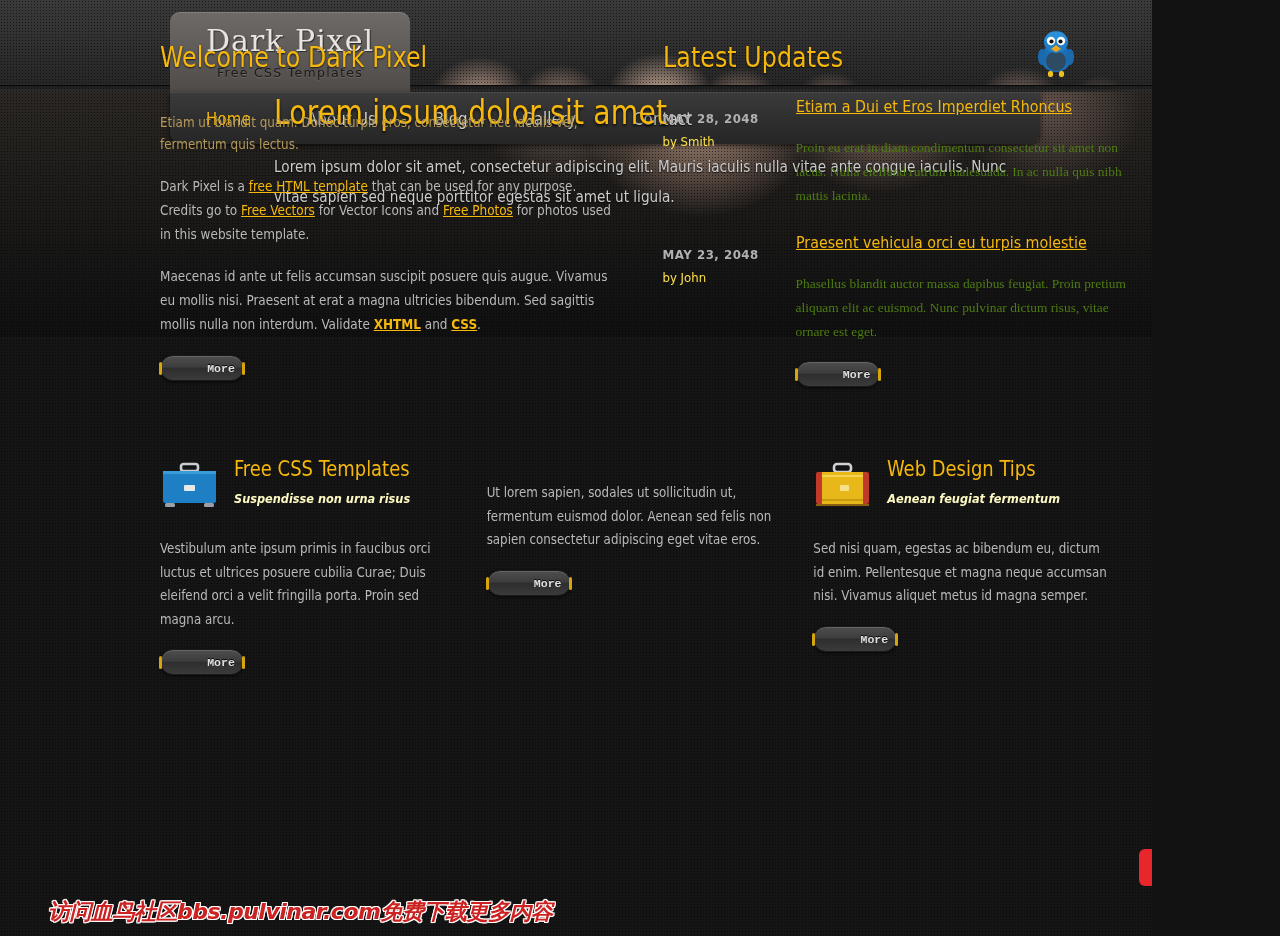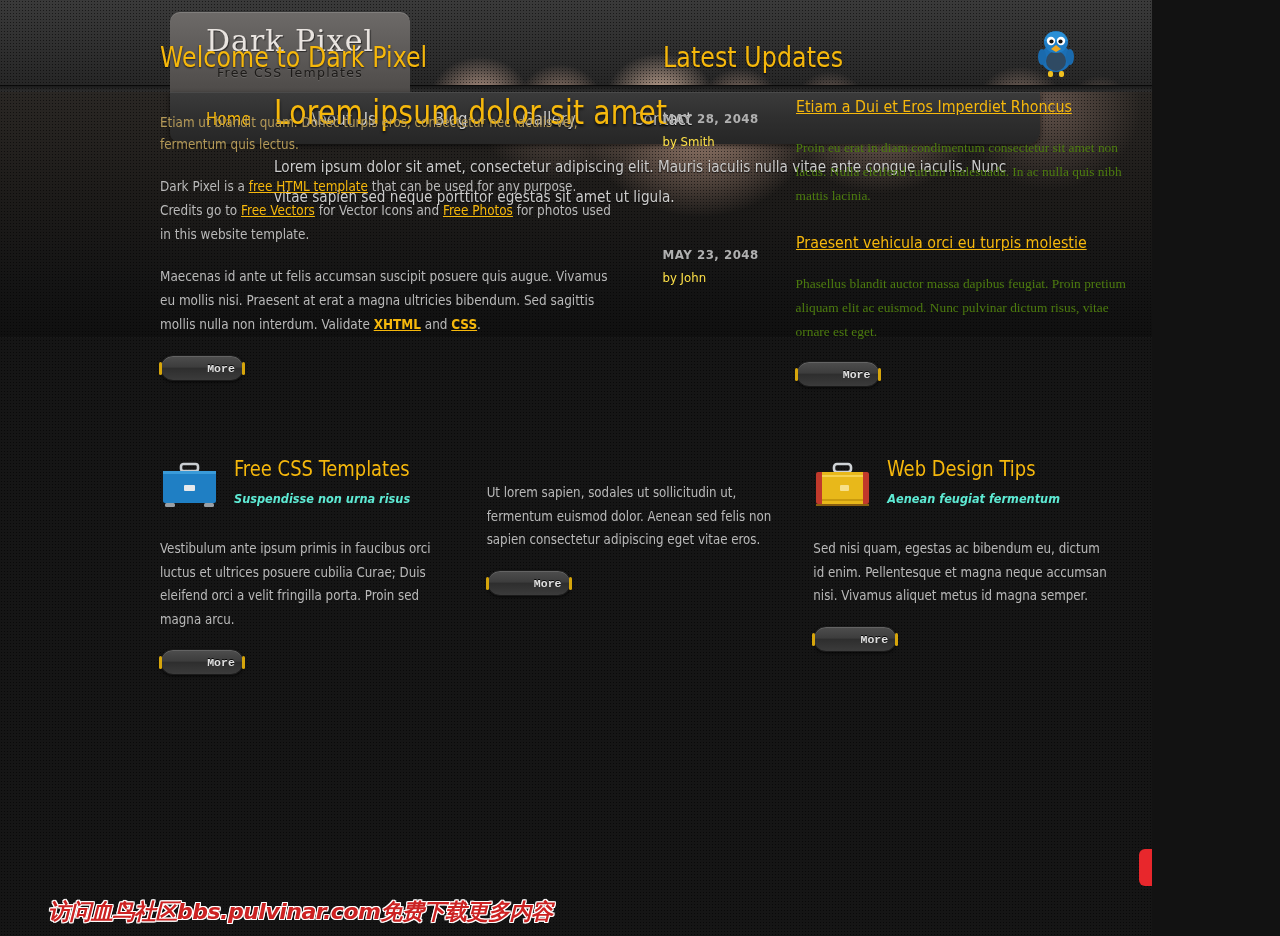--- a/index.html
+++ b/index.html
@@ -213,21 +213,21 @@
   .box-icon { width:59px; height:50px; flex:none; margin-top:6px; }
   .box-titles { margin-left:15px; padding-top:4px; }
   .box-title {
     font-family:"DejaVu Sans Condensed","Liberation Sans", sans-serif;
     font-size:21px; color:#f6b80c; line-height:1;
     transform:scaleX(0.95); transform-origin:left center;
   }
   .box-sub {
     margin-top:11px;
     font-family:"DejaVu Sans Condensed","Liberation Sans", sans-serif;
-    font-style:italic; font-weight:bold; font-size:12.6px; color:#5eead4;
+    font-style:italic; font-weight:bold; font-size:12.6px; color:#fef9c3;
   }
   .box-copy {
     margin-top:26px;
     font-family:"DejaVu Sans Condensed","Liberation Sans", sans-serif;
     font-size:13.2px; color:#b9b9b9; line-height:1.78;
     width:300px;
   }
 
   
   .watermark {

